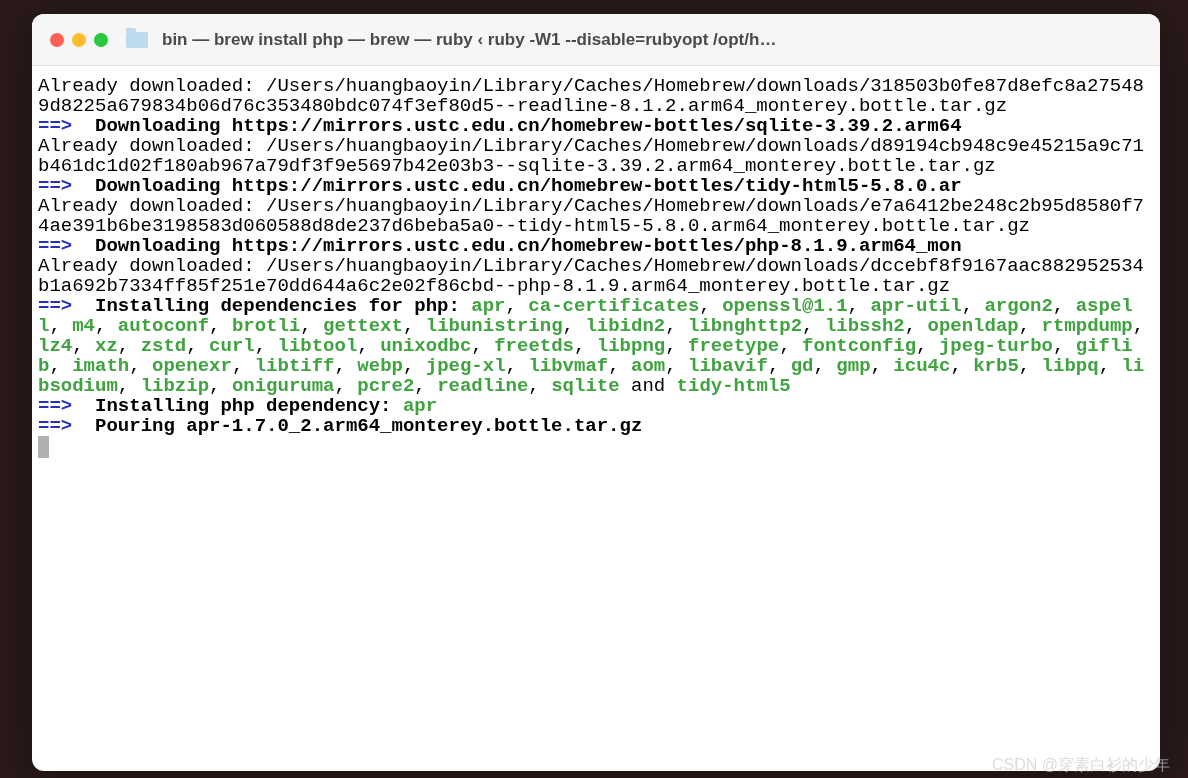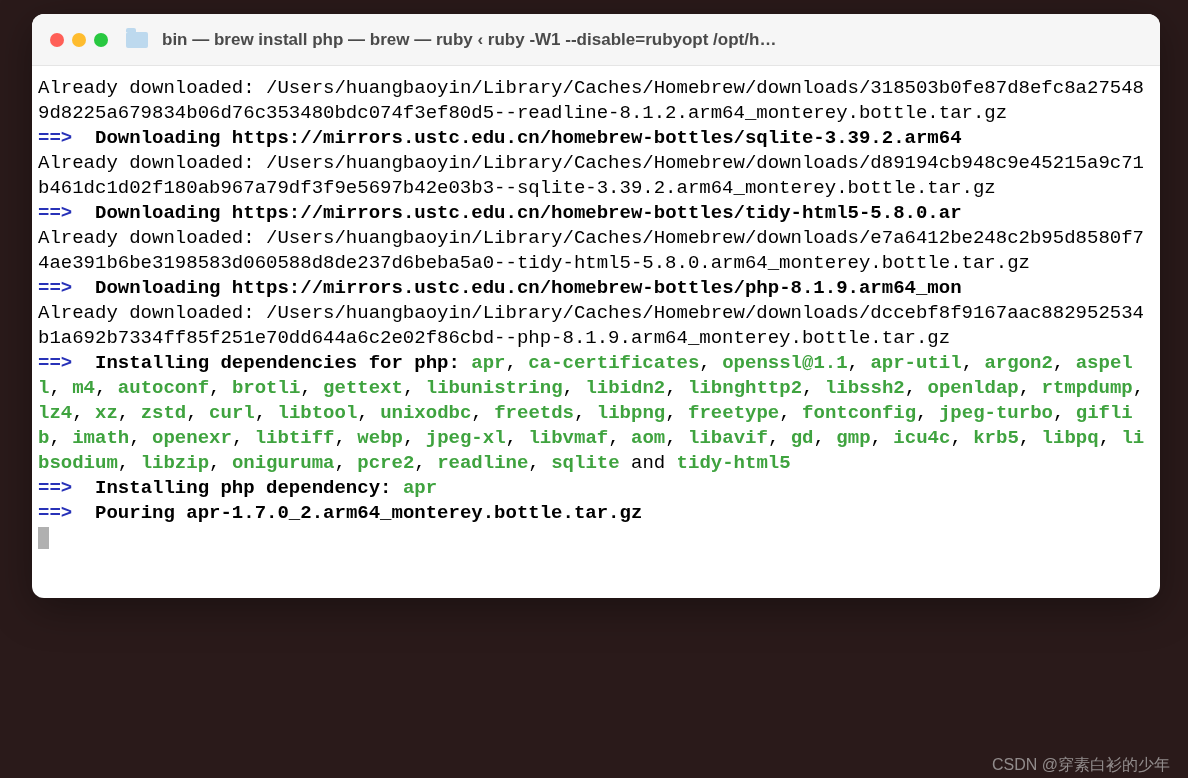--- a/index.html
+++ b/index.html
@@ -9,21 +9,21 @@
       height: 778px;
       position: relative;
       overflow: hidden;
       font-family: -apple-system, BlinkMacSystemFont, "Helvetica Neue", sans-serif;
     }
     .terminal-window {
       position: absolute;
       top: 14px;
       left: 32px;
       width: 1128px;
-      height: 584px;
+      height: 757px;
       background: #ffffff;
       border-radius: 12px;
       box-shadow: 0 10px 40px rgba(0,0,0,0.35);
       display: flex;
       flex-direction: column;
       overflow: hidden;
     }
     .titlebar {
       height: 52px;
       display: flex;
@@ -49,21 +49,21 @@
       border-radius: 2px 2px 0 0;
     }
     .title-text {
       font-size: 17px; font-weight: 700; color: #4a4a4a;
       white-space: nowrap; overflow: hidden; text-overflow: ellipsis;
       flex: 1;
     }
     .terminal-body {
       flex: 1; padding: 10px 6px 6px 6px;
       font-family: Menlo, Monaco, "Courier New", monospace;
-      font-size: 19px; line-height: 25px;
+      font-size: 19px; line-height: 20px;
       color: #000; white-space: pre-wrap; word-break: break-all;
       overflow: hidden;
     }
     .arrow { color: #2832b8; font-weight: bold; }
     .bold { font-weight: bold; }
     .green { color: #3fa33f; font-weight: bold; }
     .cursor {
       display: inline-block; width: 11px; height: 22px;
       background: #b0b0b0; vertical-align: text-bottom;
     }

